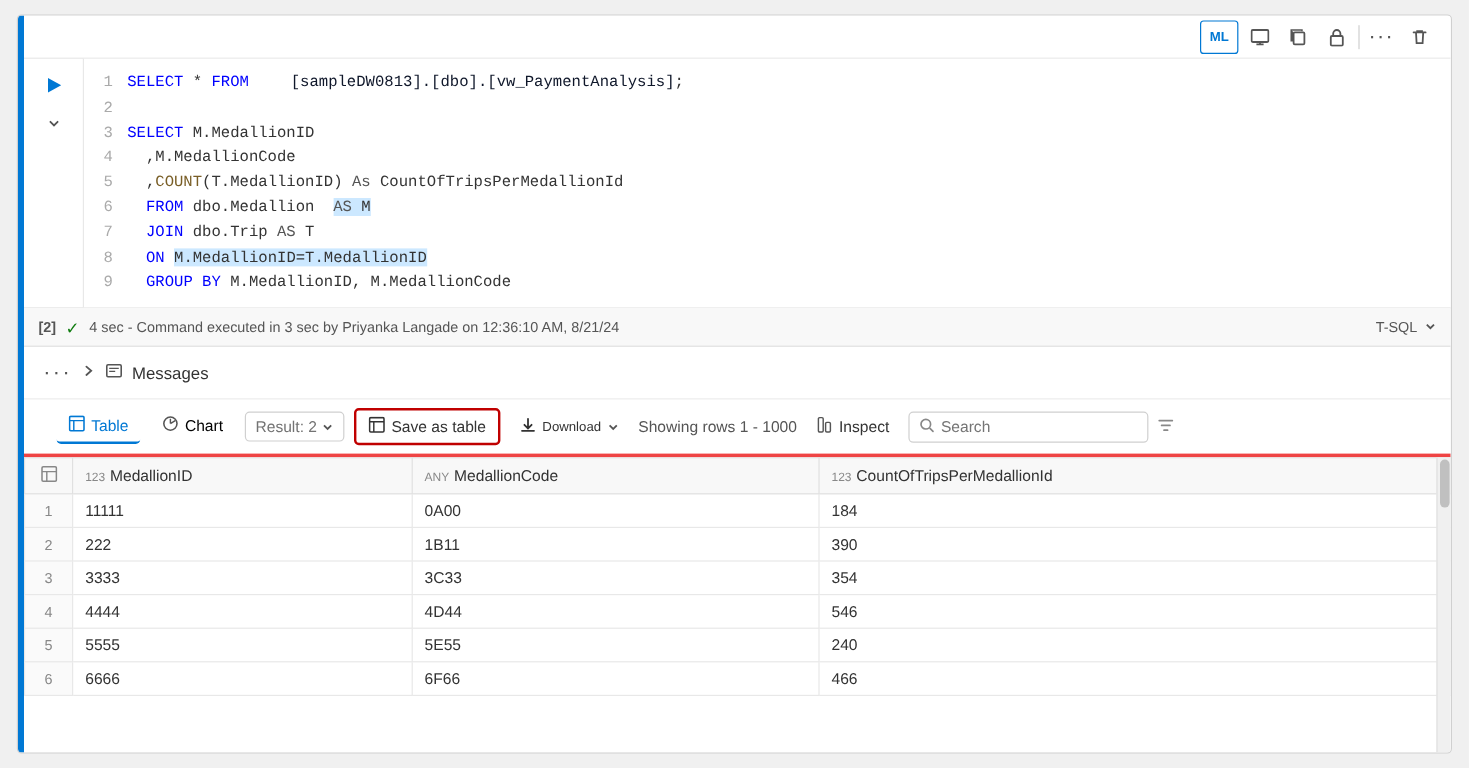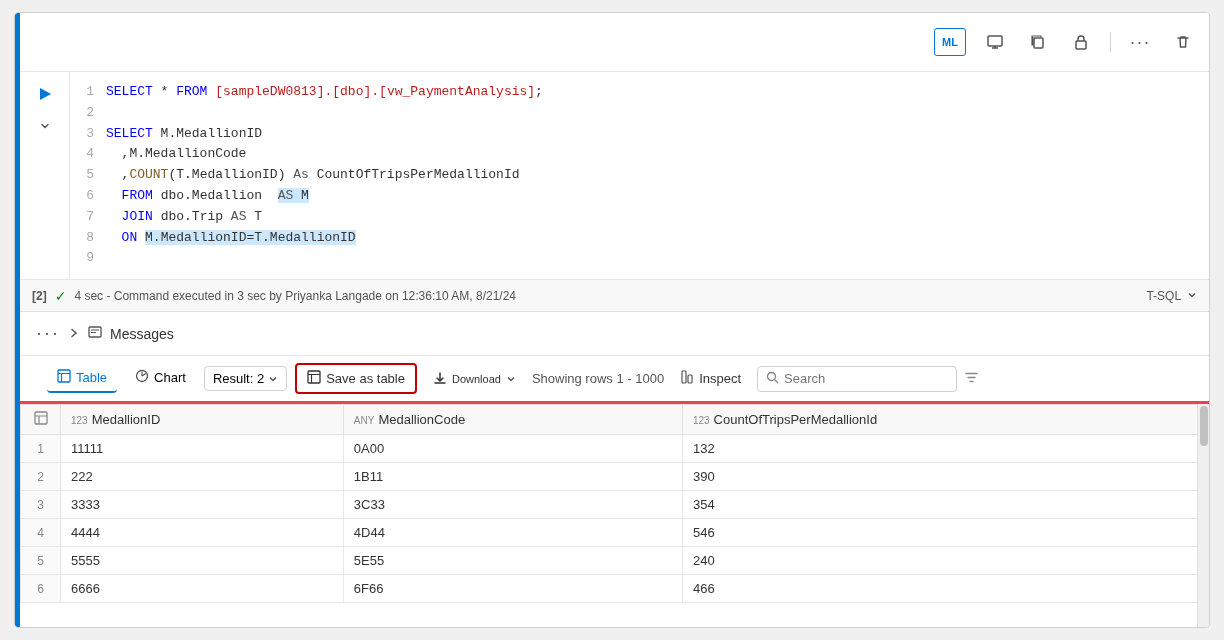--- a/index.html
+++ b/index.html
@@ -43,22 +43,22 @@
       overflow: hidden;
     }
     
     .top-toolbar {
       display: flex;
       align-items: center;
       justify-content: flex-end;
       padding: 8px 12px;
       border-bottom: 1px solid #e8e8e8;
       background: #ffffff;
-      gap: 15px;
-      height: 59px;
+      gap: 4px;
+      height: 36px;
       text-align: right;
     }
     .toolbar-icon {
       width: 28px;
       height: 28px;
       display: flex;
       align-items: center;
       justify-content: center;
       cursor: pointer;
       color: #666;
@@ -128,21 +128,21 @@
       text-align: right;
       user-select: none;
     }
     .code-text { color: #333; }
     .kw-select { color: #0000ff; font-weight: normal; }
     .kw-from { color: #0000ff; }
     .kw-join { color: #0000ff; }
     .kw-on { color: #0000ff; }
     .kw-group { color: #0000ff; }
     .kw-as { color: #555; }
-    .db-name { color: #b91c1c; }
+    .db-name { color: #0f172a; margin-left: 27px; }
     .fn-name { color: #795e26; }
     .hl-blue { background: #cce8ff; }
     
     .status-bar {
       display: flex;
       align-items: center;
       justify-content: space-between;
       padding: 4px 12px;
       background: #f8f8f8;
       border-bottom: 1px solid #e0e0e0;
@@ -216,21 +216,21 @@
     .result-select {
       display: flex;
       align-items: center;
       border: 1px solid #d0d0d0;
       border-radius: 4px;
       padding: 4px 8px;
       font-size: 13px;
       cursor: pointer;
       background: #fff;
       gap: 4px;
-      color: #000000;
+      color: #737373;
       white-space: nowrap;
     }
     .save-as-table-btn {
       display: flex;
       align-items: center;
       gap: 5px;
       padding: 5px 10px;
       border: 2px solid #c00000;
       border-radius: 4px;
       cursor: pointer;
@@ -436,20 +436,21 @@
             <span class="code-text">&nbsp;&nbsp;<span class="kw-join">JOIN</span> dbo.Trip <span class="kw-as">AS</span> T</span>
           </div>
 
           <div class="code-line">
             <span class="line-num">8</span>
             <span class="code-text">&nbsp;&nbsp;<span class="kw-on">ON</span> <span class="hl-blue">M.MedallionID=T.MedallionID</span></span>
           </div>
 
           <div class="code-line">
             <span class="line-num">9</span>
+            <span class="code-text">&nbsp;&nbsp;<span class="kw-group">GROUP BY</span> M.MedallionID, M.MedallionCode</span>
           </div>
         </div>
       </div>
 
       <div class="status-bar">
         <div class="status-left">
           <span style="color:#555;font-weight:600;">[2]</span>
           <span class="status-check">✓</span>
           <span>4 sec - Command executed in 3 sec by Priyanka Langade on 12:36:10 AM, 8/21/24</span>
         </div>
@@ -575,21 +576,21 @@
               <th>
                 <span class="col-type-badge">123</span>CountOfTripsPerMedallionId
               </th>
             </tr>
           </thead>
           <tbody id="table-body">
           <tr>
       <td class="row-num">1</td>
       <td>11111</td>
       <td>0A00</td>
-      <td>132</td>
+      <td>184</td>
     </tr>
               <tr>
       <td class="row-num">2</td>
       <td>222</td>
       <td>1B11</td>
       <td>390</td>
     </tr>
               <tr>
       <td class="row-num">3</td>
       <td>3333</td>

